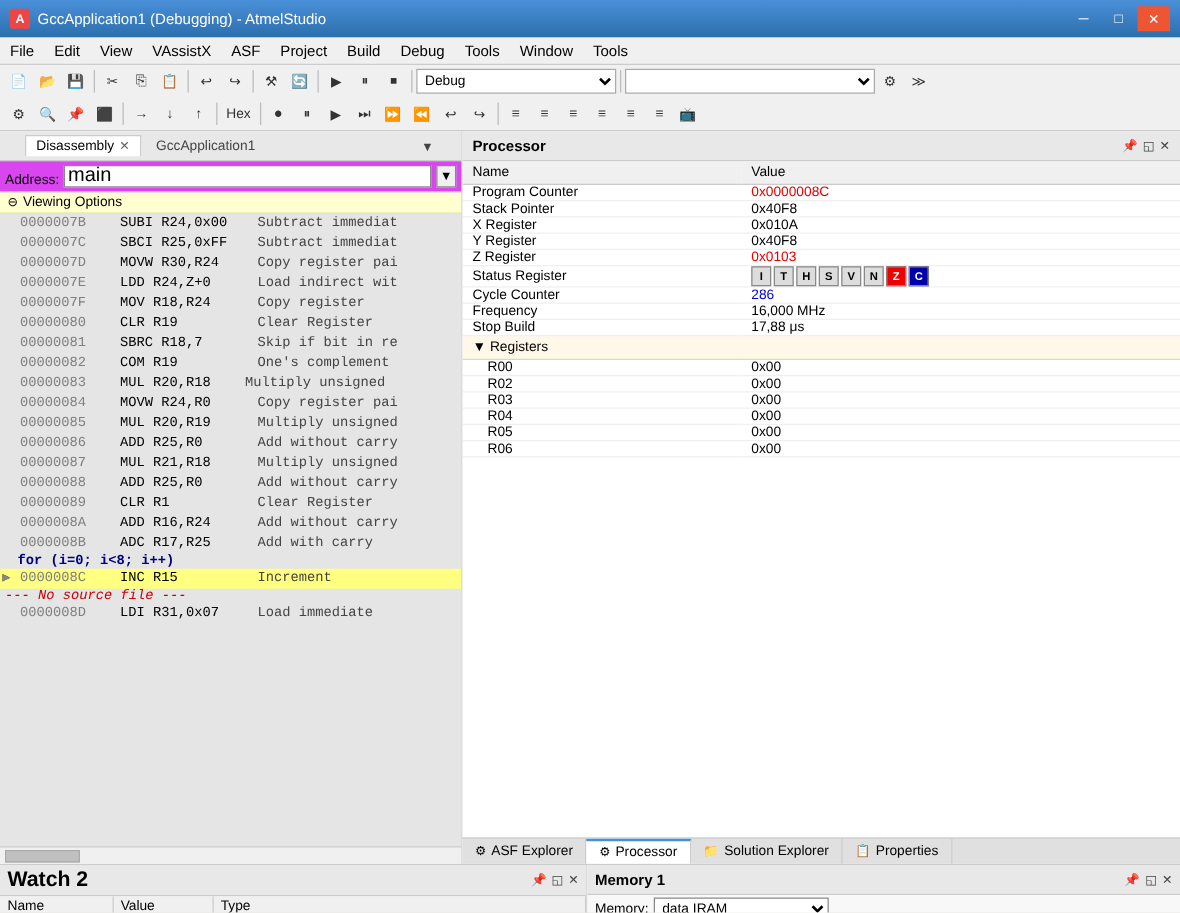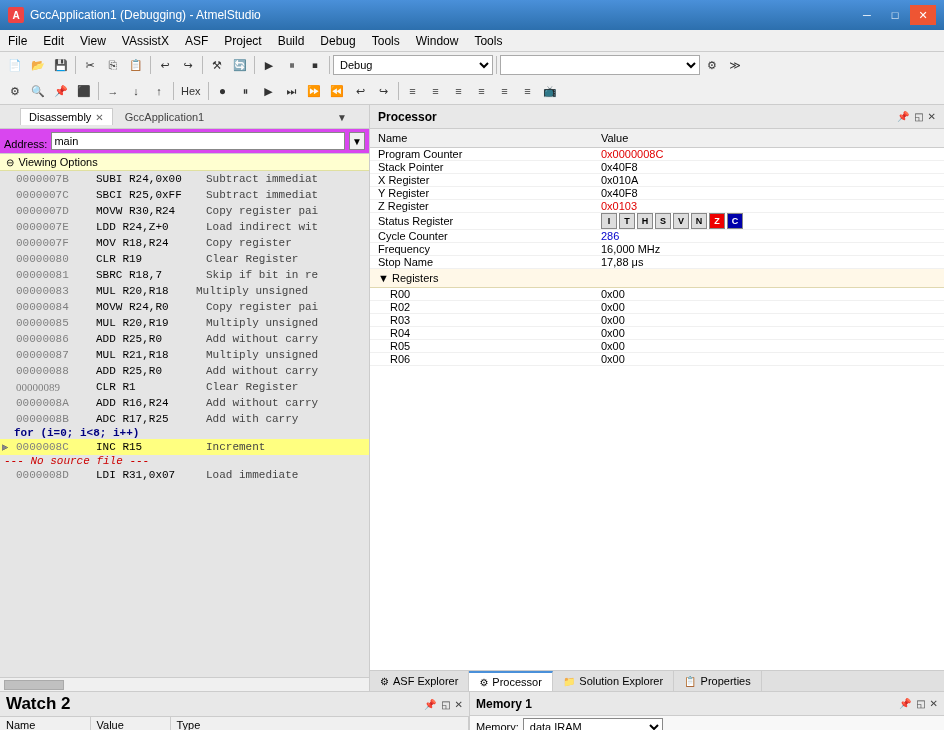--- a/index.html
+++ b/index.html
@@ -33,21 +33,21 @@
     .left-panel { width: 370px; display: flex; flex-direction: column; background: white; border-right: 1px solid #ccc; }
     .panel-header { background: #e8e8e8; border-bottom: 1px solid #ccc; display: flex; align-items: center; padding: 2px 20px; gap: 4px; min-height: 24px; }
     .panel-tab { background: white; border: 1px solid #ccc; border-bottom: none; padding: 2px 8px; font-size: 11px; display: flex; align-items: center; gap: 4px; }
     .panel-tab .close-x { font-size: 10px; cursor: pointer; color: #666; }
     .panel-tab-inactive { padding: 2px 8px; font-size: 11px; color: #444; cursor: pointer; }
     .panel-menu { margin-left: auto; }
     .panel-menu-btn { font-size: 10px; cursor: pointer; color: #444; padding: 2px; }
     
     .address-bar { display: flex; align-items: flex-end; padding: 3px 4px; background: #d946ef; border-bottom: 1px solid #ccc; gap: 4px; }
     .address-label { font-size: 11px; }
-    .address-input { flex: 1; height: 18px; font-size: 11px; border: 1px solid #888; padding: 0 2px; background: white; }
+    .address-input { flex: 1; height: 18px; font-size: 16px; border: 1px solid #888; padding: 0 2px; background: white; }
     .address-btn { width: 16px; height: 18px; background: #f0f0f0; border: 1px solid #888; font-size: 10px; display: flex; align-items: center; justify-content: center; cursor: pointer; }
 
     .viewing-options { display: flex; align-items: center; padding: 2px 6px; background: #ffffd0; border-bottom: 1px solid #e0e0a0; cursor: pointer; font-size: 11px; gap: 4px; }
     .vo-icon { font-size: 10px; }
 
     .disasm-content { flex: 1; overflow-y: auto; overflow-x: hidden; background: #e5e5e5; font-family: 'Courier New', monospace; font-size: 11px; }
     .disasm-row { display: flex; align-items: center; padding: 0 2px; height: 16px; white-space: nowrap; }
     .disasm-row.current { background: #ffff80; }
     .disasm-row.current::before { content: '▶'; color: #888; font-size: 10px; position: absolute; left: 2px; }
     .disasm-separator { color: #c00; font-style: italic; padding: 0 4px; }
@@ -246,20 +246,26 @@
           <span style="color: rgb(68, 68, 68); overflow: hidden;">Clear Register</span>
         </div>
         <div class="disasm-row" style="font-family: &quot;Courier New&quot;, monospace; font-size: 11px; padding: 0px 2px; height: 16px; display: flex; align-items: center; white-space: nowrap;">
           <span style="width: 14px; flex-shrink: 0; font-size: 10px;"></span>
           <span style="width: 80px; color: rgb(128, 128, 128); flex-shrink: 0;">00000081</span>
           <span style="width: 110px; flex-shrink: 0;">SBRC R18,7</span>
           <span style="color: rgb(68, 68, 68); overflow: hidden;">Skip if bit in re</span>
         </div>
         <div class="disasm-row" style="font-family: &quot;Courier New&quot;, monospace; font-size: 11px; padding: 0px 2px; height: 16px; display: flex; align-items: center; white-space: nowrap;">
           <span style="width: 14px; flex-shrink: 0; font-size: 10px;"></span>
+          <span style="width: 80px; color: rgb(128, 128, 128); flex-shrink: 0;">00000082</span>
+          <span style="width: 110px; flex-shrink: 0;">COM R19</span>
+          <span style="color: rgb(68, 68, 68); overflow: hidden;">One's complement</span>
+        </div>
+        <div class="disasm-row" style="font-family: &quot;Courier New&quot;, monospace; font-size: 11px; padding: 0px 2px; height: 16px; display: flex; align-items: center; white-space: nowrap;">
+          <span style="width: 14px; flex-shrink: 0; font-size: 10px;"></span>
           <span style="width: 80px; color: rgb(128, 128, 128); flex-shrink: 0;">00000083</span>
           <span style="width: 100px; flex-shrink: 0;">MUL R20,R18</span>
           <span style="color: rgb(68, 68, 68); overflow: hidden;">Multiply unsigned</span>
         </div>
         <div class="disasm-row" style="font-family: &quot;Courier New&quot;, monospace; font-size: 11px; padding: 0px 2px; height: 16px; display: flex; align-items: center; white-space: nowrap;">
           <span style="width: 14px; flex-shrink: 0; font-size: 10px;"></span>
           <span style="width: 80px; color: rgb(128, 128, 128); flex-shrink: 0;">00000084</span>
           <span style="width: 110px; flex-shrink: 0;">MOVW R24,R0</span>
           <span style="color: rgb(68, 68, 68); overflow: hidden;">Copy register pai</span>
         </div>
@@ -282,21 +288,21 @@
           <span style="color: rgb(68, 68, 68); overflow: hidden;">Multiply unsigned</span>
         </div>
         <div class="disasm-row" style="font-family: &quot;Courier New&quot;, monospace; font-size: 11px; padding: 0px 2px; height: 16px; display: flex; align-items: center; white-space: nowrap;">
           <span style="width: 14px; flex-shrink: 0; font-size: 10px;"></span>
           <span style="width: 80px; color: rgb(128, 128, 128); flex-shrink: 0;">00000088</span>
           <span style="width: 110px; flex-shrink: 0;">ADD R25,R0</span>
           <span style="color: rgb(68, 68, 68); overflow: hidden;">Add without carry</span>
         </div>
         <div class="disasm-row" style="font-family: &quot;Courier New&quot;, monospace; font-size: 11px; padding: 0px 2px; height: 16px; display: flex; align-items: center; white-space: nowrap;">
           <span style="width: 14px; flex-shrink: 0; font-size: 10px;"></span>
-          <span style="width: 80px; color: rgb(128, 128, 128); flex-shrink: 0; font-family: Liberation Serif, serif;">00000089</span>
+          <span style="width: 80px; color: rgb(128, 128, 128); flex-shrink: 0;">00000089</span>
           <span style="width: 110px; flex-shrink: 0;">CLR R1</span>
           <span style="color: rgb(68, 68, 68); overflow: hidden;">Clear Register</span>
         </div>
         <div class="disasm-row" style="font-family: &quot;Courier New&quot;, monospace; font-size: 11px; padding: 0px 2px; height: 16px; display: flex; align-items: center; white-space: nowrap;">
           <span style="width: 14px; flex-shrink: 0; font-size: 10px;"></span>
           <span style="width: 80px; color: rgb(128, 128, 128); flex-shrink: 0;">0000008A</span>
           <span style="width: 110px; flex-shrink: 0;">ADD R16,R24</span>
           <span style="color: rgb(68, 68, 68); overflow: hidden;">Add without carry</span>
         </div>
         <div class="disasm-row" style="font-family: &quot;Courier New&quot;, monospace; font-size: 11px; padding: 0px 2px; height: 16px; display: flex; align-items: center; white-space: nowrap;">
@@ -380,21 +386,21 @@
             </tr>
             <tr>
               <td>Cycle Counter</td>
               <td style="color: rgb(0, 0, 204);">286</td>
             </tr>
             <tr>
               <td>Frequency</td>
               <td>16,000 MHz</td>
             </tr>
             <tr>
-              <td>Stop Name</td>
+              <td>Stop Build</td>
               <td>17,88 μs</td>
             </tr>
             <tr>
               <td colspan="2" style="background: rgb(255, 248, 232); padding: 3px 8px; font-size: 11px; border-top: 1px solid rgb(224, 216, 176); border-bottom: 1px solid rgb(224, 216, 176);"><span style="cursor: pointer;">▼ </span><span>Registers</span></td>
             </tr>
             <tr>
               <td style="padding-left: 20px;">R00</td>
               <td>0x00</td>
             </tr>
             <tr>

